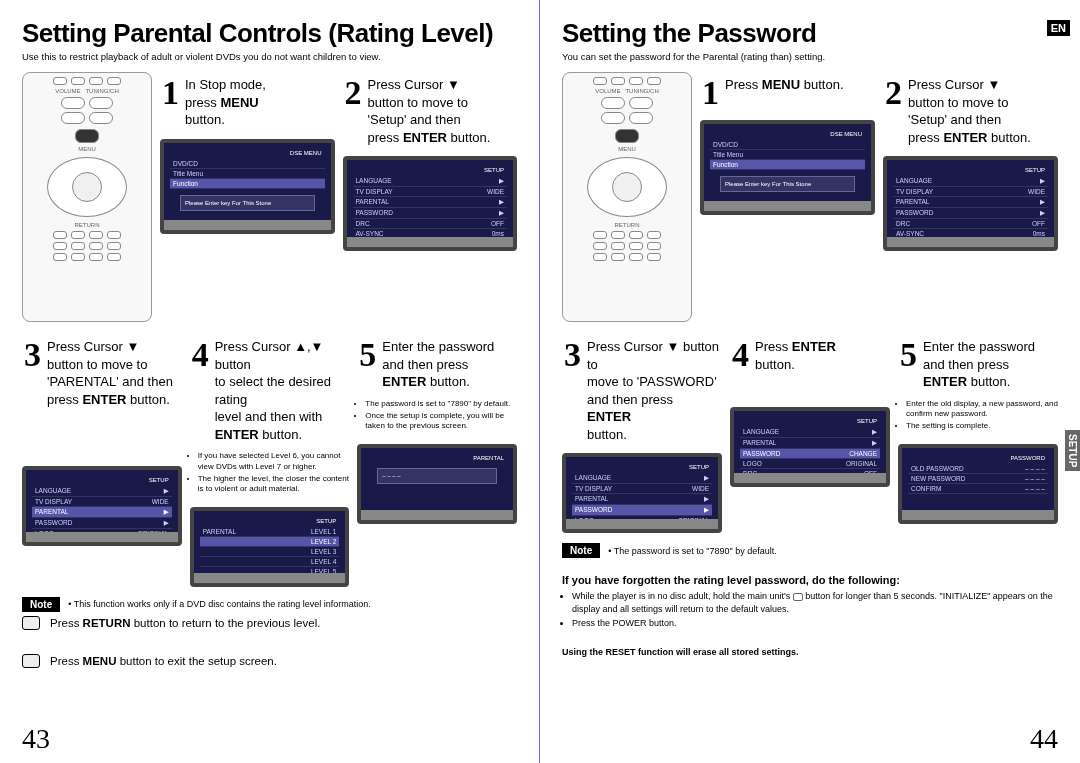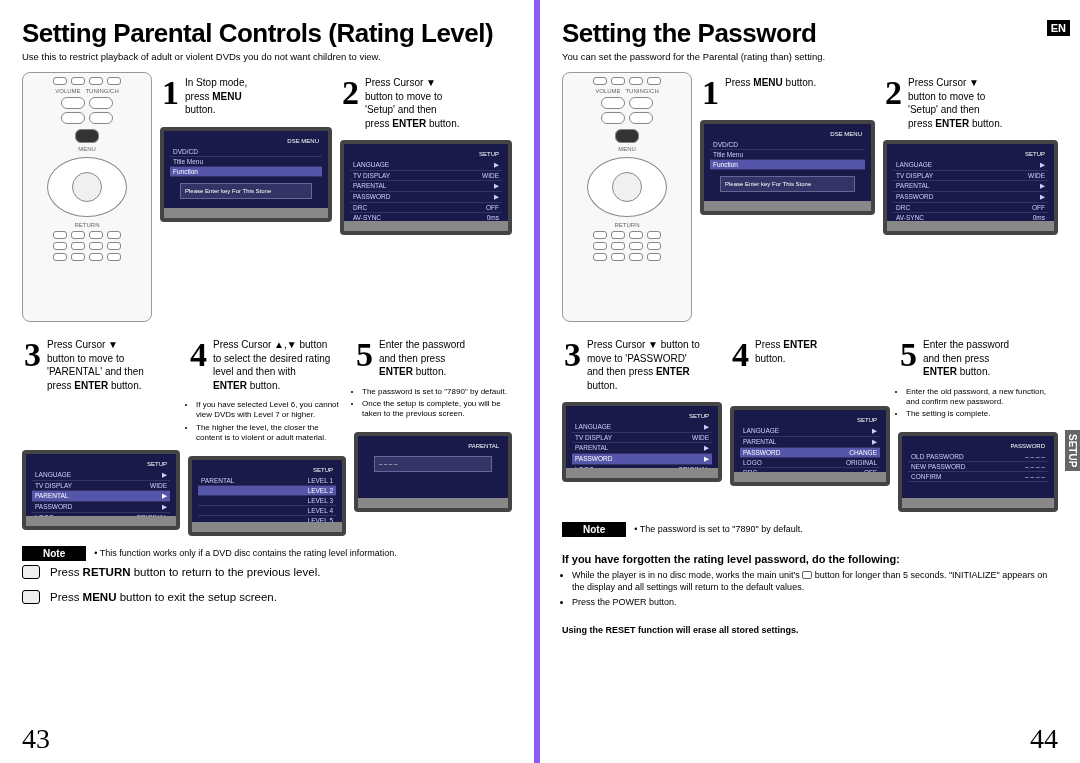--- a/index.html
+++ b/index.html
@@ -15,21 +15,21 @@
   .spread {
     display: flex;
     width: 100%;
     height: 100%;
   }
   .page {
     width: 50%;
     padding: 18px 22px 10px 22px;
     position: relative;
   }
-  .page-left { border-right: 6px solid #8b5cf6; }
+  .page-left { border-right: 1px solid #8b5cf6; }
   .title {
     font-size: 26px;
     font-weight: bold;
     letter-spacing: -0.5px;
   }
   .subtitle {
     font-size: 9.5px;
     margin-top: 2px;
   }
   .en-badge {
@@ -114,21 +114,21 @@
     align-items: flex-start;
     padding: 4px 2px;
   }
   .step-num {
     font-size: 34px;
     font-weight: bold;
     line-height: 1;
     font-family: Georgia, serif;
   }
   .step-text {
-    font-size: 10px;
+    font-size: 13px;
     line-height: 1.35;
   }
   .step-text b { font-weight: bold; }
   .screen {
     margin-top: 6px;
     border: 4px solid #444;
     border-radius: 4px;
     background: #1a1a4a;
     height: 95px;
     padding: 6px;
@@ -178,29 +178,29 @@
     display: flex;
     align-items: center;
     gap: 8px;
     margin-top: 10px;
   }
   .note-badge {
     background: #000;
     color: #fff;
     font-size: 10px;
     font-weight: bold;
-    padding: 2px 21px;
+    padding: 2px 8px;
   }
   .note-text { font-size: 9px; }
   .footer-line {
     display: flex;
     align-items: center;
     gap: 10px;
     font-size: 11.5px;
-    margin-top: 11px;
+    margin-top: 24px;
   }
   .footer-icon {
     width: 18px; height: 14px;
     border: 1px solid #000;
     border-radius: 3px;
     display: inline-block;
     background: #eee;
   }
   .page-num {
     position: absolute;
@@ -695,21 +695,21 @@
       <div class="step" style="flex:1">
         <div class="step-head">
           <div class="step-num">5</div>
           <div class="step-text">
             <span>Enter the password</span><br>
             <span>and then press</span><br>
             <b>ENTER</b><span> button.</span>
           </div>
         </div>
         <ul class="bullets">
-          <li>Enter the old password, a new function, and confirm new password.</li>
+          <li>Enter the old display, a new password, and confirm new password.</li>
           <li>The setting is complete.</li>
         </ul>
         <div class="screen small">
           <div class="hdr">
               <span></span>
               <span>PASSWORD</span>
             </div>
           <div class="menu-item">
               <span>OLD PASSWORD</span>
               <span>– – – –</span>
@@ -726,21 +726,21 @@
       </div>
     </div>
 
     <div class="note-row">
       <div class="note-badge">Note</div>
       <div class="note-text">• <span>The password is set to "7890" by default.</span></div>
     </div>
 
     <div class="forgot-title">If you have forgotten the rating level password, do the following:</div>
     <ul class="forgot-list">
-      <li><span>While the player is in no disc mode, works the main unit's </span><span class="small-icon"></span><span> button for longer than 5 seconds. "INITIALIZE" appears on the display and all settings will return to the default values.</span></li>
+      <li><span>While the player is in no disc adult, hold the main unit's </span><span class="small-icon"></span><span> button for longer than 5 seconds. "INITIALIZE" appears on the display and all settings will return to the default values.</span></li>
       <li>Press the POWER button.</li>
     </ul>
     <div style="font-size:9px;font-weight:bold;margin-top:17px;">
       <div>Using the RESET function will erase all stored settings.</div>
     </div>
 
     <div class="page-num">44</div>
   </div>
 </div>
 

